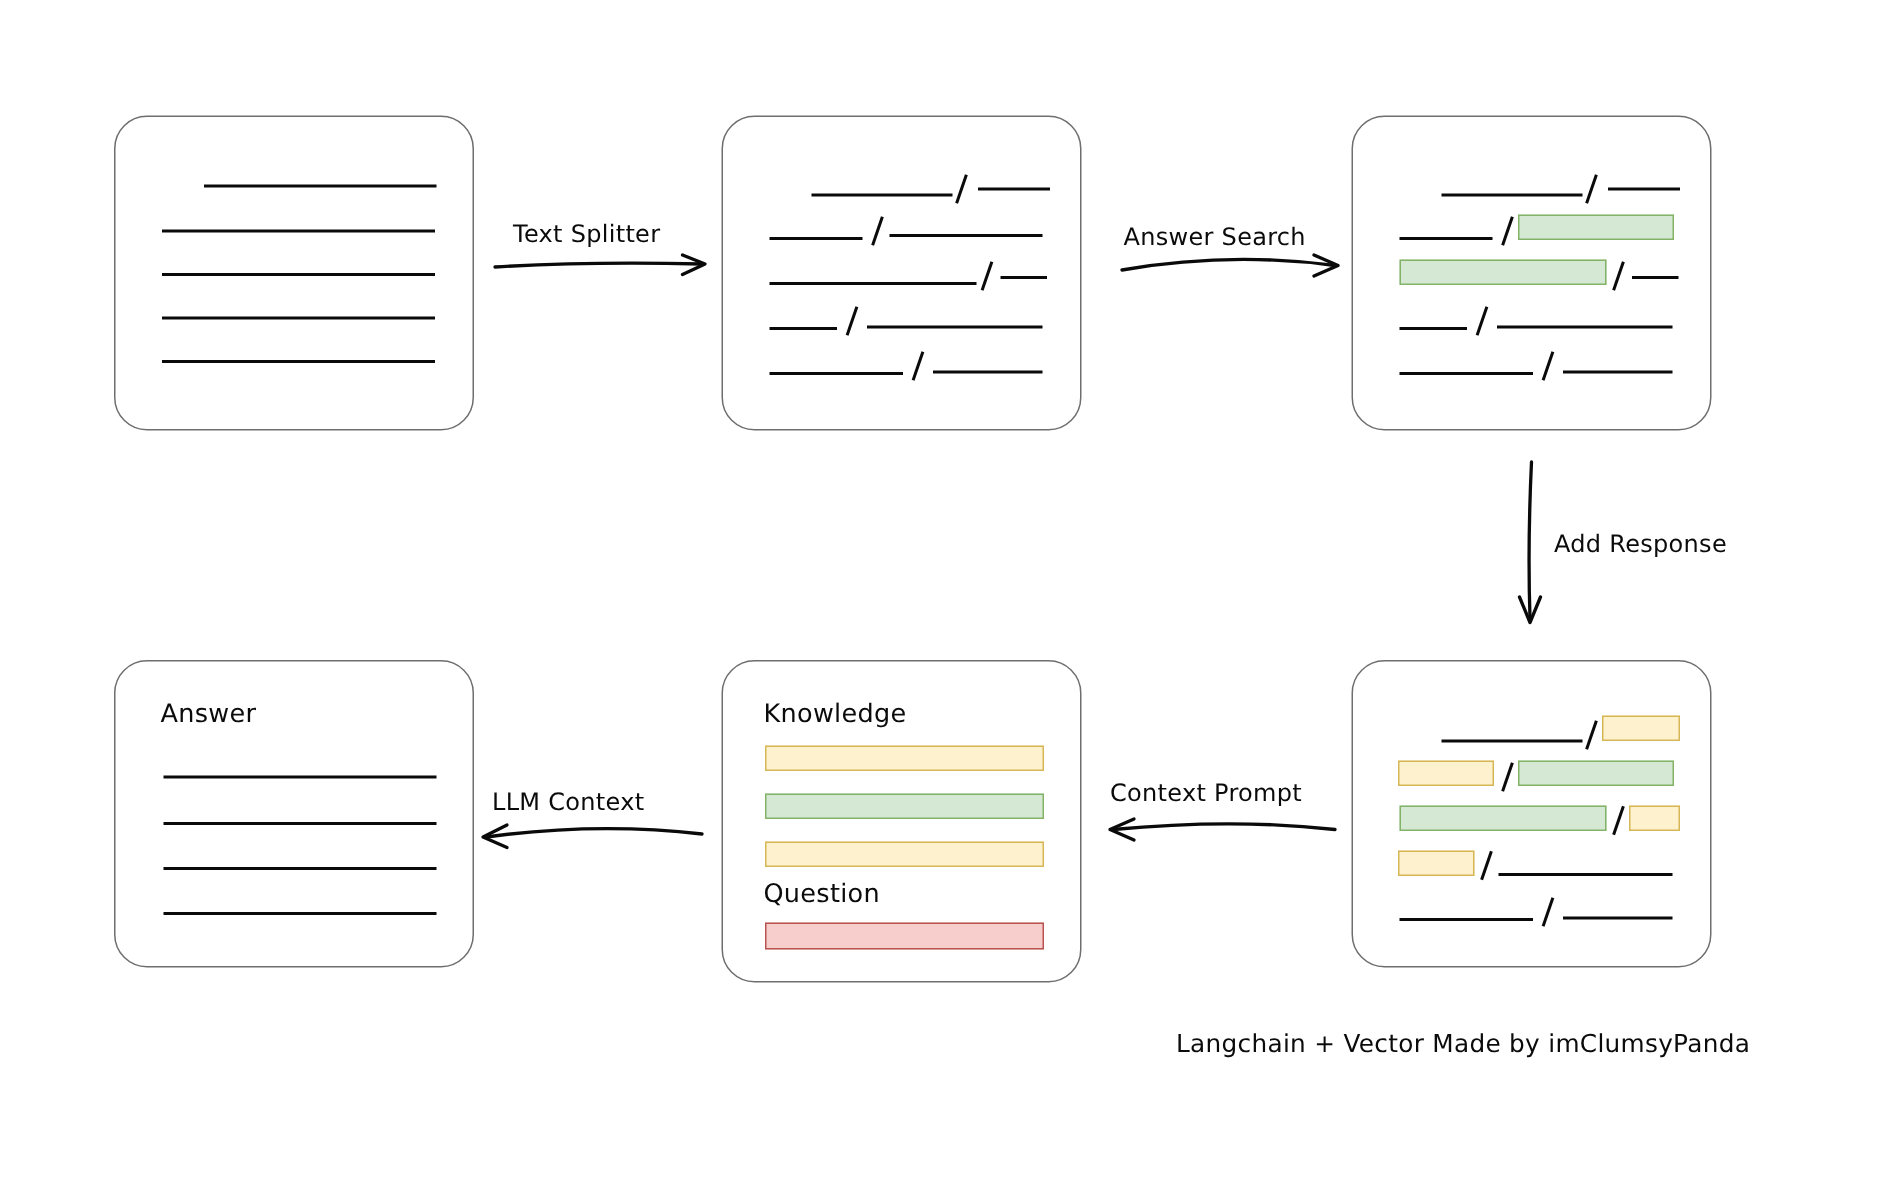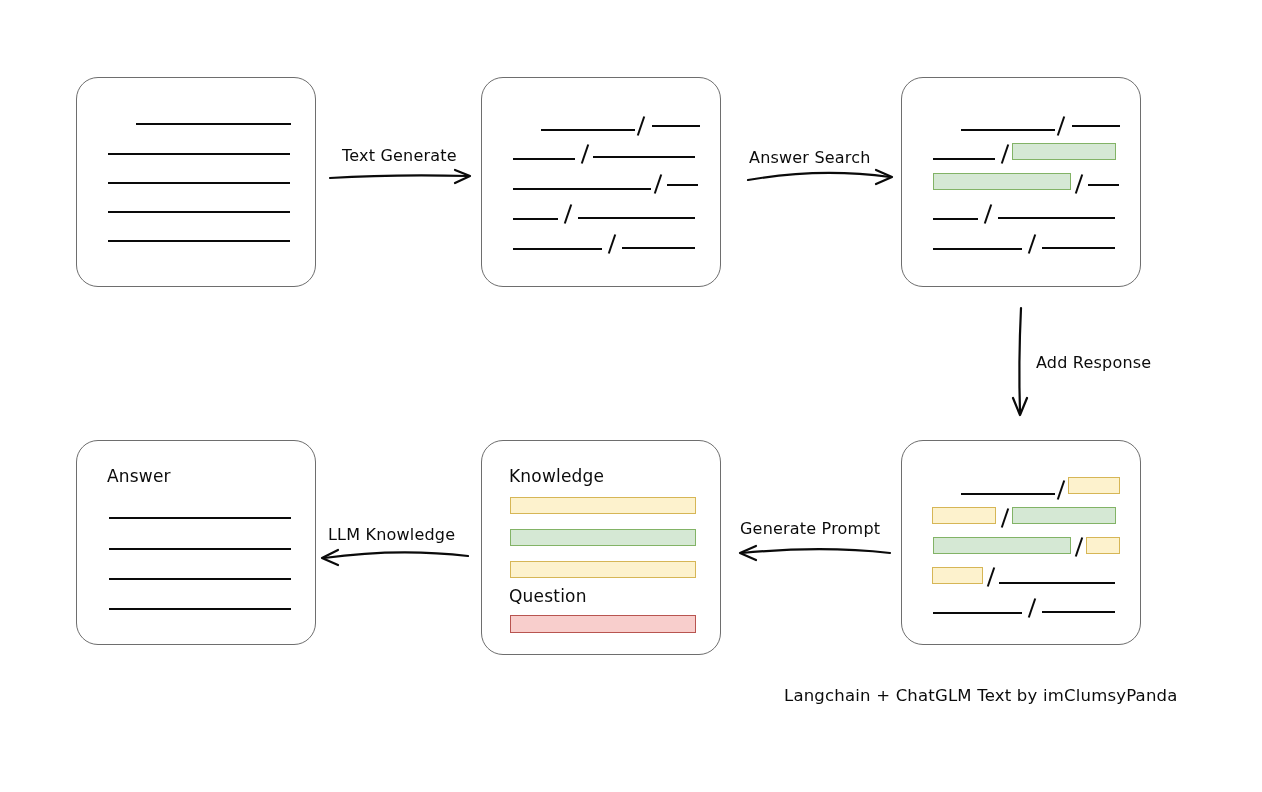--- a/index.html
+++ b/index.html
@@ -122,25 +122,25 @@
       <path d="M890,553 C845,548 795,548 742,553" fill="none" stroke="#0a0a0a" stroke-width="2.2" stroke-linecap="round"></path>
       <path d="M756,546 L740,553 L756,560" fill="none" stroke="#0a0a0a" stroke-width="2.2" stroke-linecap="round" stroke-linejoin="round"></path>
     </g>
 
     <g>
       <path d="M468,556 C425,551 375,551 324,558" fill="none" stroke="#0a0a0a" stroke-width="2.2" stroke-linecap="round"></path>
       <path d="M338,550 L322,558 L338,565" fill="none" stroke="#0a0a0a" stroke-width="2.2" stroke-linecap="round" stroke-linejoin="round"></path>
     </g>
   </svg>
 
-  <div class="edge-label" style="left:342px; top:146px;">Text Generate</div>
+  <div class="edge-label" style="left:342px; top:146px;">Text Splitter</div>
   <div class="edge-label" style="left:749px; top:148px;">Answer Search</div>
   <div class="edge-label" style="left:1036px; top:353px;">Add Response</div>
-  <div class="edge-label" style="left:740px; top:519px;">Generate Prompt</div>
-  <div class="edge-label" style="left:328px; top:525px;">LLM Knowledge</div>
+  <div class="edge-label" style="left:740px; top:519px;">Context Prompt</div>
+  <div class="edge-label" style="left:328px; top:525px;">LLM Context</div>
 
   <div class="card" style="left:76px; top:77px; width:240px; height:210px;">
     <div class="card-inner">
       <div class="rule" style="left:59px;  top:45px;  width:155px;"></div>
       <div class="rule" style="left:31px;  top:75px;  width:182px;"></div>
       <div class="rule" style="left:31px;  top:104px; width:182px;"></div>
       <div class="rule" style="left:31px;  top:133px; width:182px;"></div>
       <div class="rule" style="left:31px;  top:162px; width:182px;"></div>
     </div>
   </div>
@@ -234,15 +234,15 @@
   <div class="card" style="left:76px; top:440px; width:240px; height:205px;">
     <div class="card-inner">
       <div class="card-title" style="left:30px; top:25px;">Answer</div>
       <div class="rule" style="left:32px; top:76px;  width:182px;"></div>
       <div class="rule" style="left:32px; top:107px; width:182px;"></div>
       <div class="rule" style="left:32px; top:137px; width:182px;"></div>
       <div class="rule" style="left:32px; top:167px; width:182px;"></div>
     </div>
   </div>
 
-  <div class="footer-credit" style="left:784px; top:686px;">Langchain + ChatGLM Text by imClumsyPanda</div>
+  <div class="footer-credit" style="left:784px; top:686px;">Langchain + Vector Made by imClumsyPanda</div>
 
 </div>
 
 </body></html>

